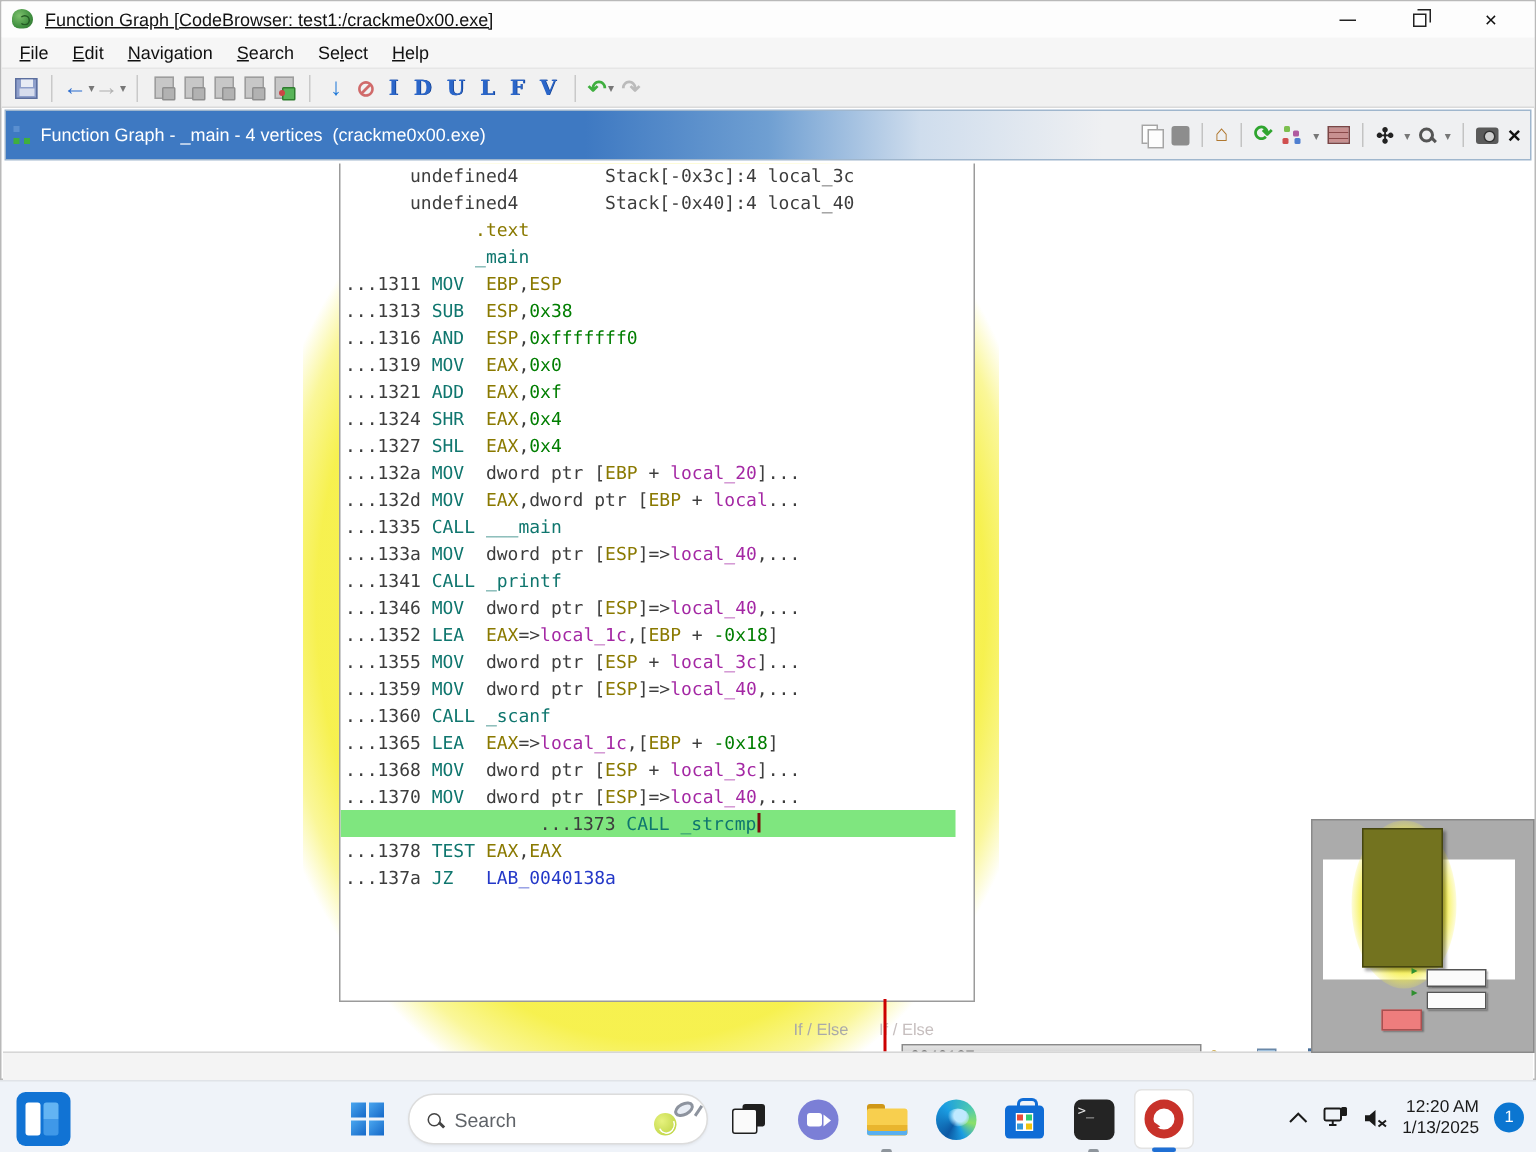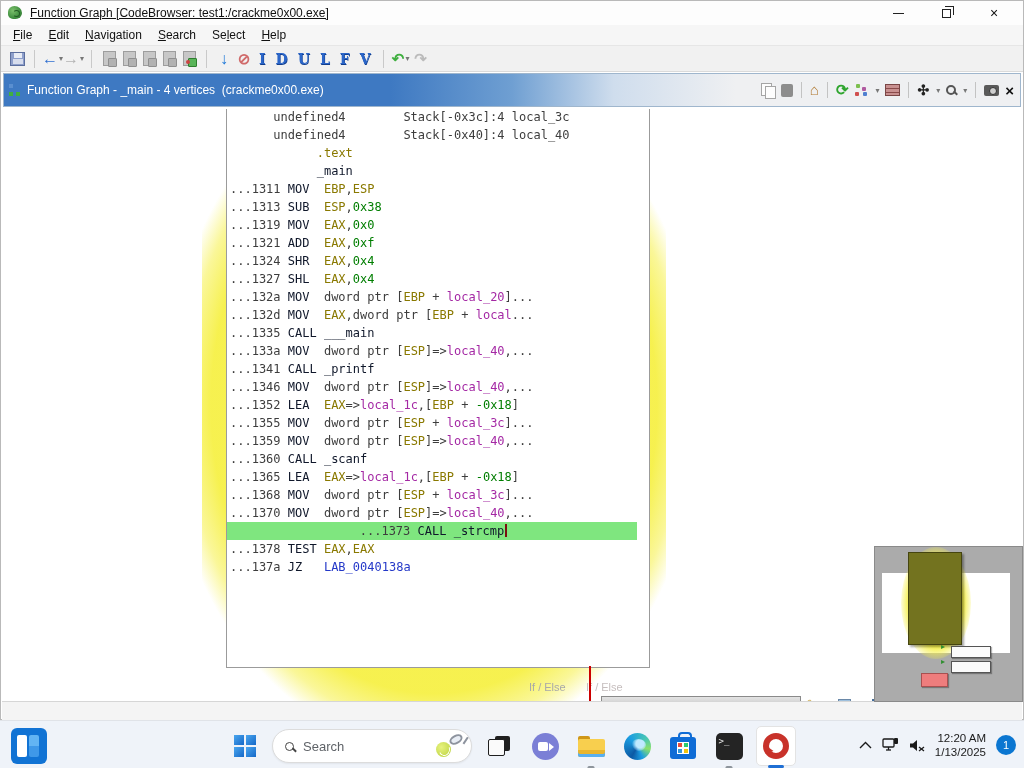--- a/index.html
+++ b/index.html
@@ -96,21 +96,21 @@
   .graph-canvas { position:absolute; left:19px; right:1px; top:94px; height:606px; background:#ffffff; overflow:hidden;margin-top:14px; }
   .glow { position:absolute; left:182px; top:-4px; width:464px; height:600px;
           background:radial-gradient(ellipse at center, rgba(246,240,70,0.95) 0%, rgba(246,240,70,0.95) 68%,
                      rgba(246,240,70,0.55) 76%, rgba(246,240,70,0) 82%); }
   .vertex-block { position:absolute; left:206px; top:-2px; width:424px; height:561px;
                   background:#ffffff; border:1px solid #9b9b9b; overflow:hidden; }
   .code-row { height:18px; line-height:18px; white-space:pre;
               font-family:"DejaVu Sans Mono", monospace; font-size:12px; padding-left:3px; }
   .code-row.hl { background:#7fe67f; width:410px;text-align:center; }
   .seg-a,.seg-p,.seg-e,.seg-d { color:#3d3d3d; }
-  .seg-m,.seg-f { color:#0f172a; }
+  .seg-m,.seg-f { color:#0f766e; }
   .seg-r { color:#8a7900; }
   .seg-k { color:#007e00; }
   .seg-l { color:#a428a4; }
   .seg-b { color:#2438c8; }
   .seg-s { color:#8a7900; }
   .caret { display:inline-block; width:2px; height:13px; background:#7a1010; vertical-align:-2px; margin-left:1px; }
 
   .edge-label { position:absolute; font-size:11px; color:#a9a9a9; }
   .edge-label.l2 { color:#c6bebe; }
   .edge-line-red { position:absolute; left:569px; top:557px; width:2px; height:36px; background:#cc0000; }
@@ -338,20 +338,21 @@
   <div class="graph-canvas">
     <div class="glow"></div>
 
     <div class="vertex-block" id="vertex-block">
         <div class="code-row"><span class="seg-d">      undefined4</span><span class="seg-p">        </span><span class="seg-p">Stack[-0x3c]:4 </span><span class="seg-p">local_3c</span></div>
         <div class="code-row"><span class="seg-d">      undefined4</span><span class="seg-p">        </span><span class="seg-p">Stack[-0x40]:4 </span><span class="seg-p">local_40</span></div>
         <div class="code-row"><span class="seg-p">            </span><span class="seg-s">.text</span></div>
         <div class="code-row"><span class="seg-p">            </span><span class="seg-f">_main</span></div>
         <div class="code-row"><span class="seg-a">...1311 </span><span class="seg-m">MOV  </span><span class="seg-r">EBP</span><span class="seg-p">,</span><span class="seg-r">ESP</span></div>
         <div class="code-row"><span class="seg-a">...1313 </span><span class="seg-m">SUB  </span><span class="seg-r">ESP</span><span class="seg-p">,</span><span class="seg-k">0x38</span></div>
+        <div class="code-row"><span class="seg-a">...1316 </span><span class="seg-m">AND  </span><span class="seg-r">ESP</span><span class="seg-p">,</span><span class="seg-k">0xfffffff0</span></div>
         <div class="code-row"><span class="seg-a">...1319 </span><span class="seg-m">MOV  </span><span class="seg-r">EAX</span><span class="seg-p">,</span><span class="seg-k">0x0</span></div>
         <div class="code-row"><span class="seg-a">...1321 </span><span class="seg-m">ADD  </span><span class="seg-r">EAX</span><span class="seg-p">,</span><span class="seg-k">0xf</span></div>
         <div class="code-row"><span class="seg-a">...1324 </span><span class="seg-m">SHR  </span><span class="seg-r">EAX</span><span class="seg-p">,</span><span class="seg-k">0x4</span></div>
         <div class="code-row"><span class="seg-a">...1327 </span><span class="seg-m">SHL  </span><span class="seg-r">EAX</span><span class="seg-p">,</span><span class="seg-k">0x4</span></div>
         <div class="code-row"><span class="seg-a">...132a </span><span class="seg-m">MOV  </span><span class="seg-p">dword ptr [</span><span class="seg-r">EBP</span><span class="seg-p"> + </span><span class="seg-l">local_20</span><span class="seg-p">]</span><span class="seg-e">...</span></div>
         <div class="code-row"><span class="seg-a">...132d </span><span class="seg-m">MOV  </span><span class="seg-r">EAX</span><span class="seg-p">,dword ptr [</span><span class="seg-r">EBP</span><span class="seg-p"> + </span><span class="seg-l">local</span><span class="seg-e">...</span></div>
         <div class="code-row"><span class="seg-a">...1335 </span><span class="seg-m">CALL </span><span class="seg-f">___main</span></div>
         <div class="code-row"><span class="seg-a">...133a </span><span class="seg-m">MOV  </span><span class="seg-p">dword ptr [</span><span class="seg-r">ESP</span><span class="seg-p">]=&gt;</span><span class="seg-l">local_40</span><span class="seg-p">,</span><span class="seg-e">...</span></div>
         <div class="code-row"><span class="seg-a">...1341 </span><span class="seg-m">CALL </span><span class="seg-f">_printf</span></div>
         <div class="code-row"><span class="seg-a">...1346 </span><span class="seg-m">MOV  </span><span class="seg-p">dword ptr [</span><span class="seg-r">ESP</span><span class="seg-p">]=&gt;</span><span class="seg-l">local_40</span><span class="seg-p">,</span><span class="seg-e">...</span></div>

